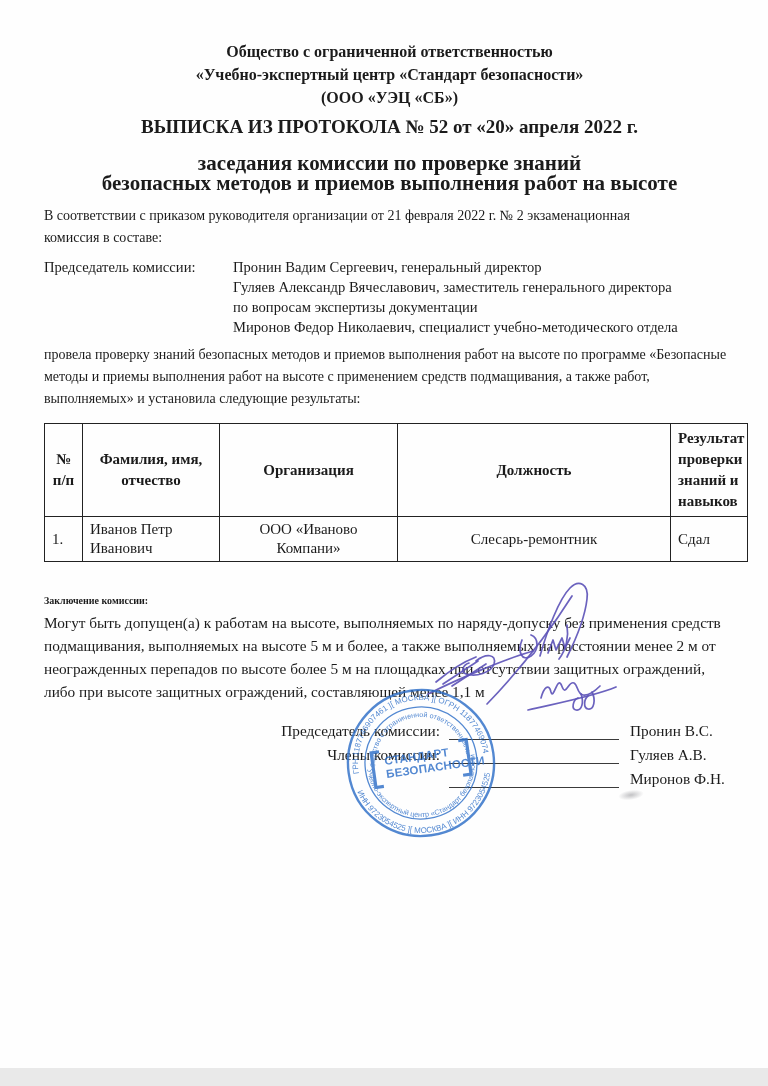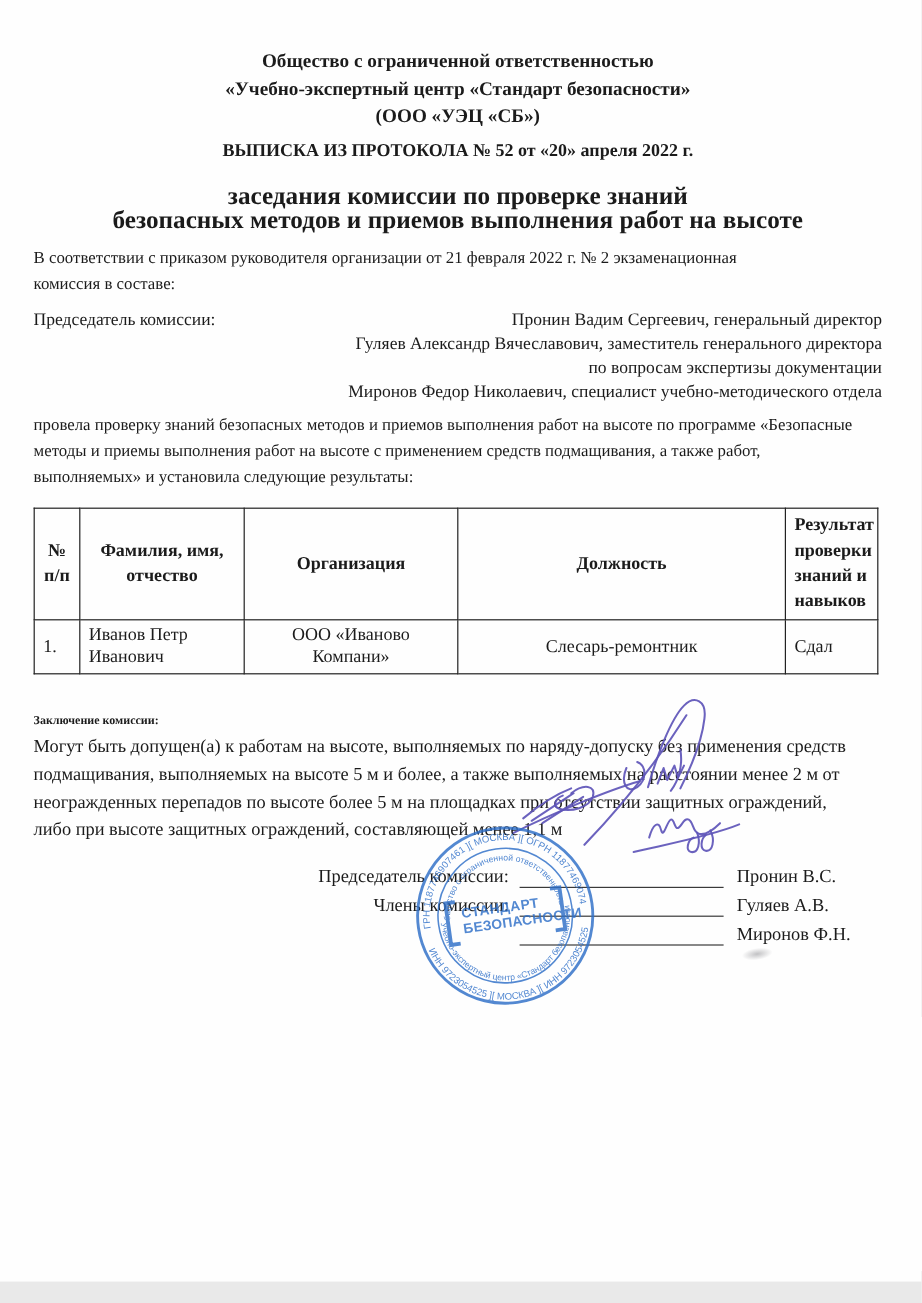--- a/index.html
+++ b/index.html
@@ -1,32 +1,32 @@
 <!DOCTYPE html>
 <html style="--stamp-color: #2e6fc8; --ink-color: #5e55b8;"><head>
 <meta charset="utf-8">
 <style>
   * { margin:0; padding:0; box-sizing:border-box; }
   html,body { background:#e9e9e9; }
   body { width:768px; height:1086px; position:relative; margin:0; }
   .page {
     position:relative; width:768px; height:1068px; background:#fefefe;
     font-family:"Liberation Serif", serif; color:#1b1b1b;
-    padding:40px 33px 0 28px; overflow:hidden;
+    padding:40px 33px 0 44px; overflow:hidden;
   }
   .center { text-align:center; }
   .org-block { font-size:16px; font-weight:bold; line-height:23px; }
-  .doc-title { font-size:15px; font-weight:bold; line-height:23px; margin-top:6px; }
+  .doc-title { font-size:19px; font-weight:bold; line-height:23px; margin-top:6px; }
   .doc-subtitle { font-size:21px; font-weight:bold; line-height:19.5px; margin-top:16px; }
   .para { font-size:14px; line-height:22px; margin-top:12px; }
   .preline { white-space:pre-line; }
   .committee { display:grid; grid-template-columns:189px 1fr; margin-top:8px;
                font-size:14.6px; line-height:20px; }
   .committee .lbl { grid-column:1; }
-  .committee .val { grid-column:2;text-align:right; }
+  .committee .val { grid-column:2; }
   table.results { border-collapse:collapse; width:703px; margin-top:13px;
                   font-size:15px; table-layout:fixed; }
   table.results th, table.results td { border:1.7px solid #222; vertical-align:middle; }
   table.results th { font-weight:bold; text-align:center; padding:4px 5px; height:86px; line-height:21px;margin-top:25px; }
   table.results th.left, table.results td.left { text-align:left; padding-left:7px; }
   table.results td { height:40px; padding:3px 6px; line-height:19px; }
   table.results td.centered { text-align:center; }
   .c-num { width:38px; } .c-fio { width:137px; } .c-org { width:178px; }
   .c-pos { width:273px; } .c-res { width:77px; }
   .concl-head { font-size:10px; font-weight:bold; margin-top:33px; }

